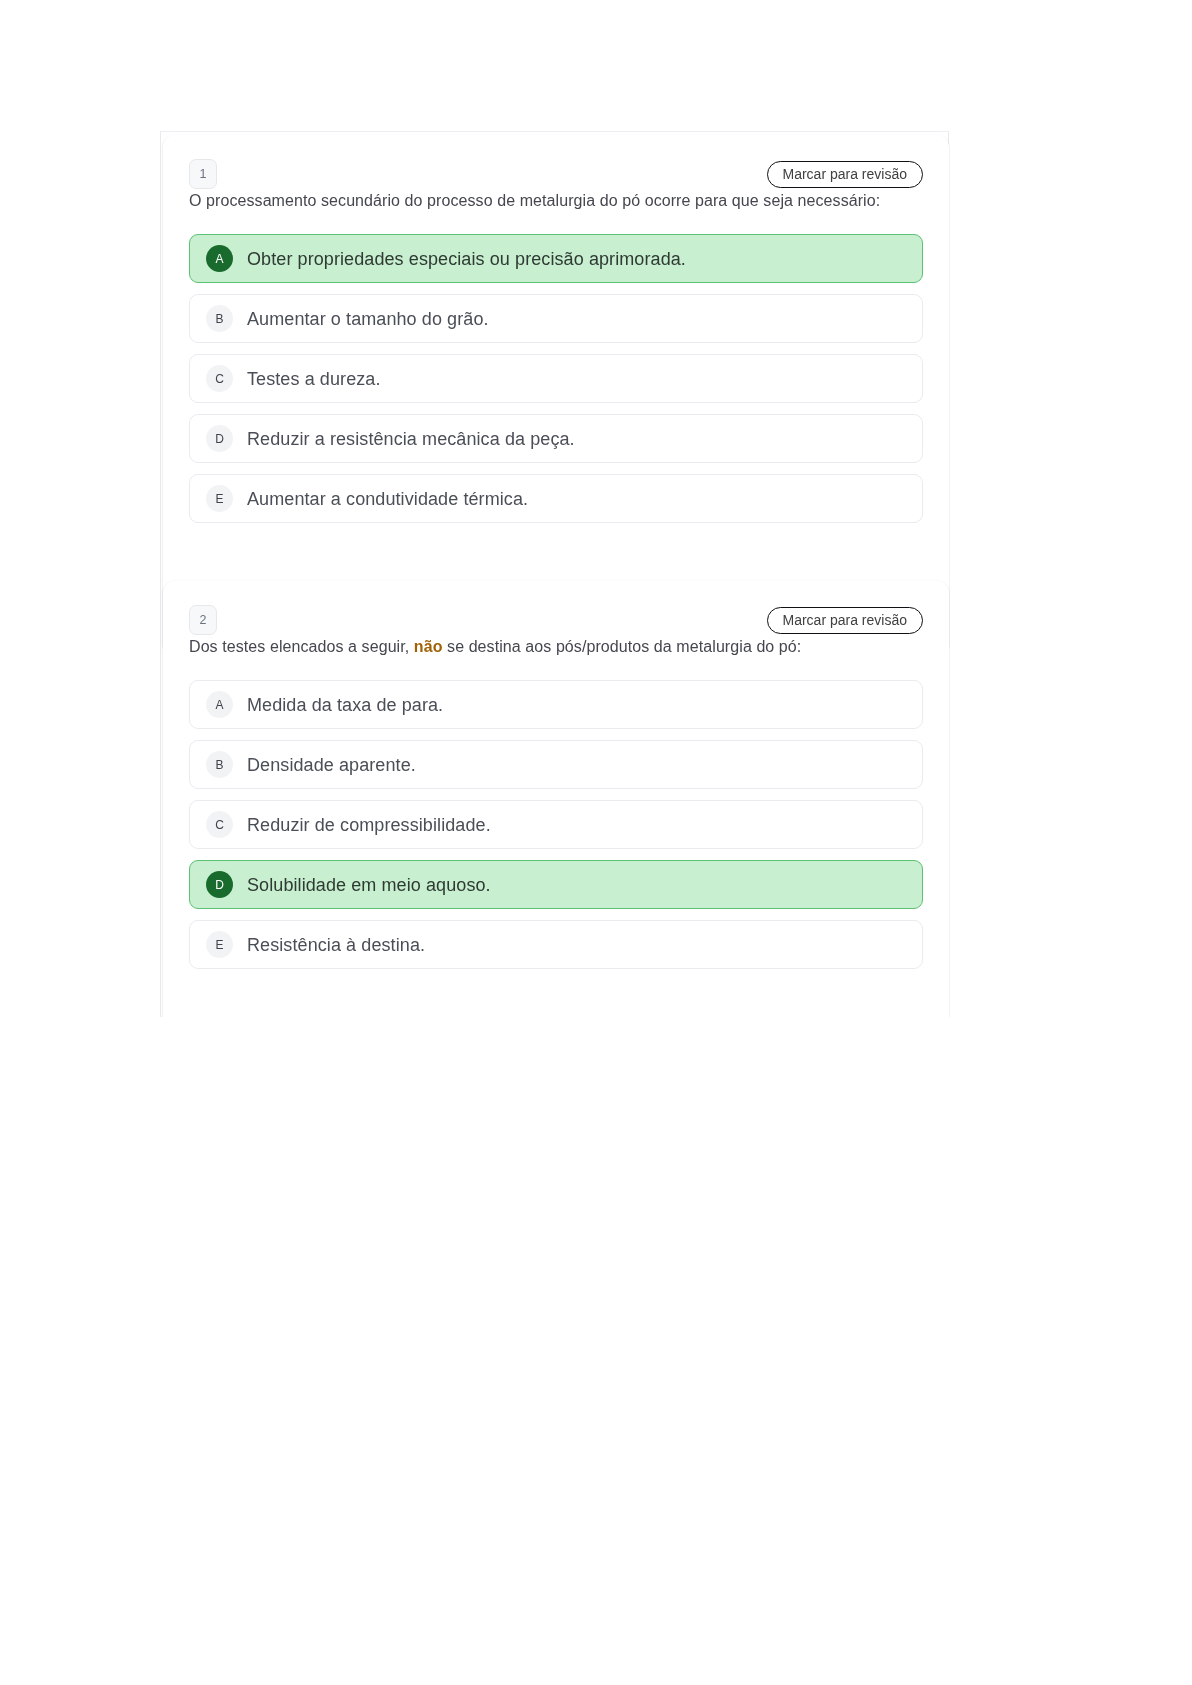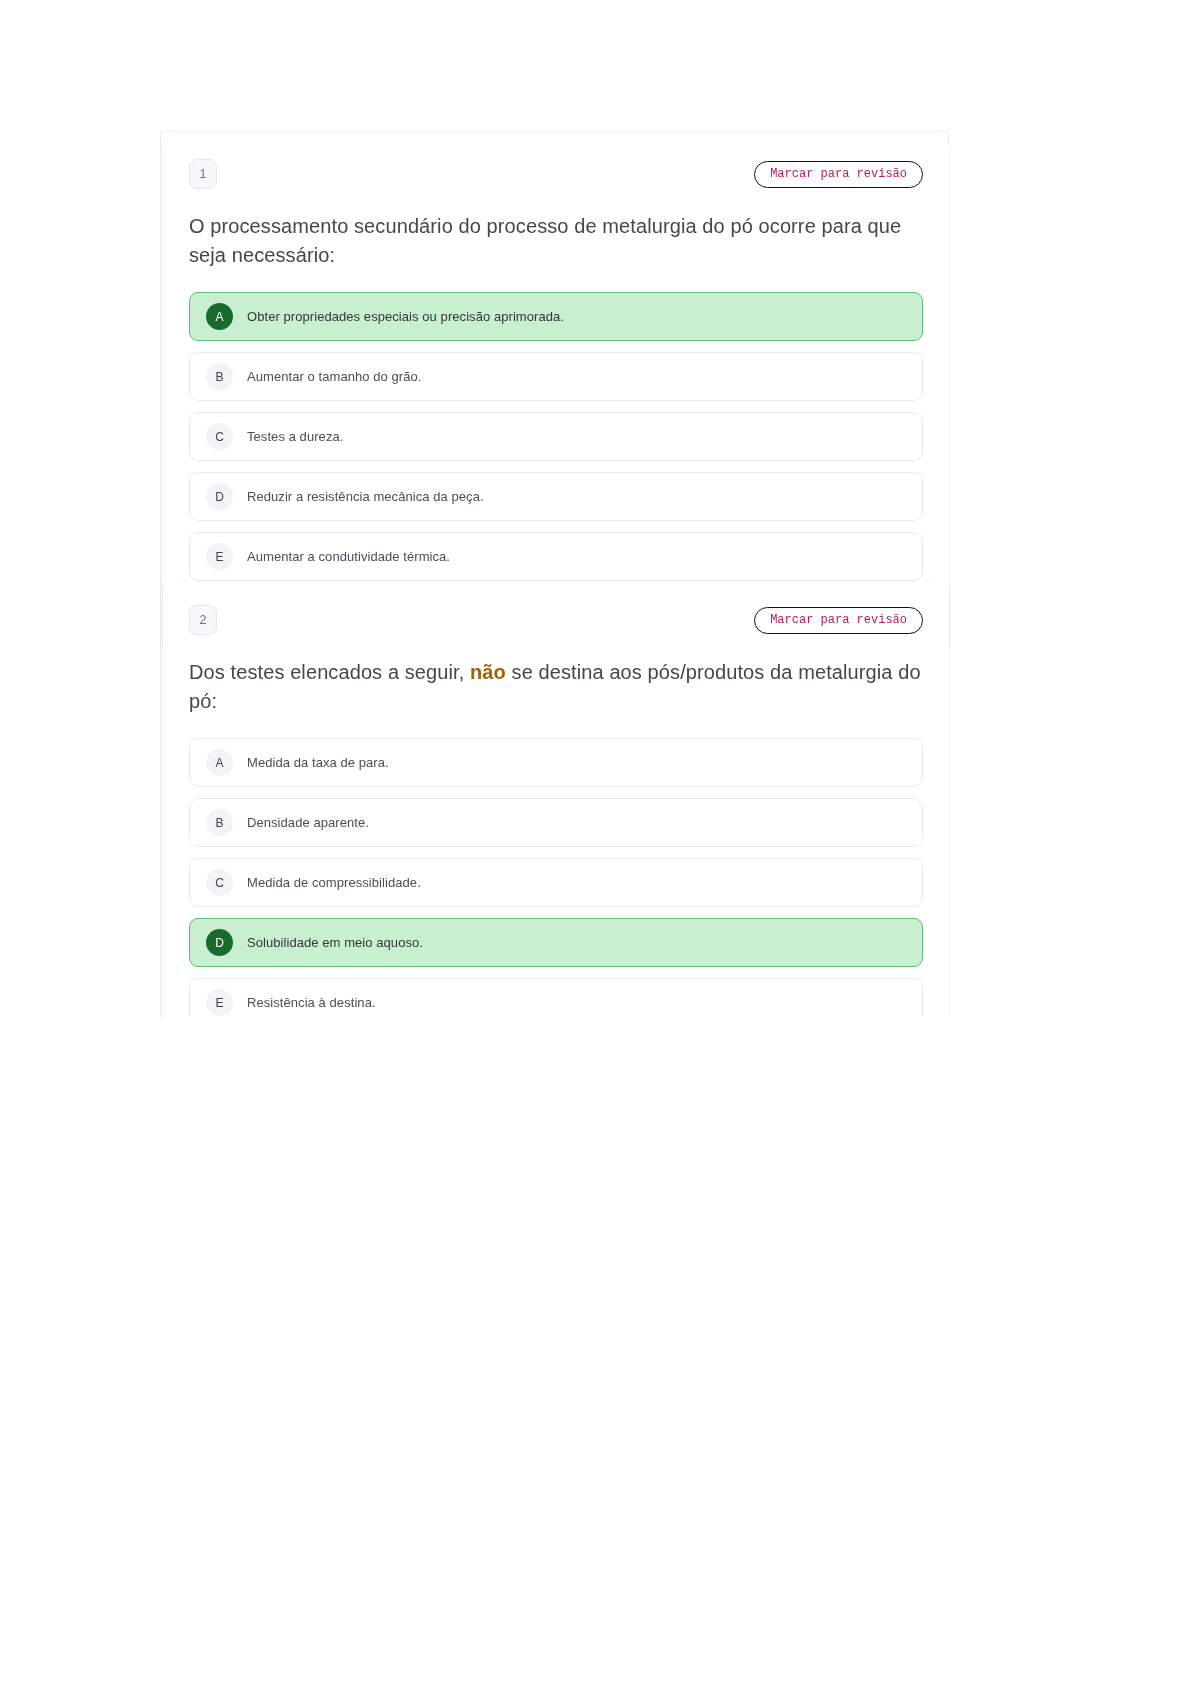--- a/index.html
+++ b/index.html
@@ -68,34 +68,33 @@
     justify-content: center;
     line-height: 1;
   }
 
   .mark-review-btn {
     height: 27px;
     padding: 0 15px;
     border: 1.7px solid #101114;
     border-radius: 999px;
     background: #ffffff;
-    color: #be185d;
-    font-family: Liberation Mono, monospace;
-    font-size: 12px;
+    color: #404040;
+    font-family: Liberation Sans, sans-serif;
+    font-size: 14px;
     line-height: 1;
     display: flex;
     align-items: center;
     justify-content: center;
     cursor: pointer;
     white-space: nowrap;
   }
 
   .q-statement {
-    margin-top: 23px;
-    font-size: 20px;
+    font-size: 16px;
     color: #44474e;
     line-height: 1.45;
     letter-spacing: 0.005em;
   }
   .q-statement b { color: #a16207; font-weight: 700; }
 
   .options {
     margin-top: 22px;
     display: flex;
     flex-direction: column;
@@ -130,21 +129,21 @@
     align-items: center;
     justify-content: center;
     line-height: 1;
   }
   .option.selected .opt-badge {
     background: #196b2d;
     color: #ffffff;
   }
 
   .opt-text {
-    font-size: 13px;
+    font-size: 18px;
     color: #4a4e56;
     line-height: 1;
     letter-spacing: 0.005em;
   }
   .option.selected .opt-text { color: #2f3a33; }
 
   
   .viewport-edge-left {
     position: absolute;
     left: 160px;
@@ -227,21 +226,21 @@
       <div class="option">
         <span class="opt-badge">A</span>
         <span class="opt-text">Medida da taxa de para.</span>
       </div>
       <div class="option">
         <span class="opt-badge">B</span>
         <span class="opt-text">Densidade aparente.</span>
       </div>
       <div class="option">
         <span class="opt-badge">C</span>
-        <span class="opt-text">Medida de compressibilidade.</span>
+        <span class="opt-text">Reduzir de compressibilidade.</span>
       </div>
       <div class="option selected">
         <span class="opt-badge">D</span>
         <span class="opt-text">Solubilidade em meio aquoso.</span>
       </div>
       <div class="option">
         <span class="opt-badge">E</span>
         <span class="opt-text">Resistência à destina.</span>
       </div>
     </div>

